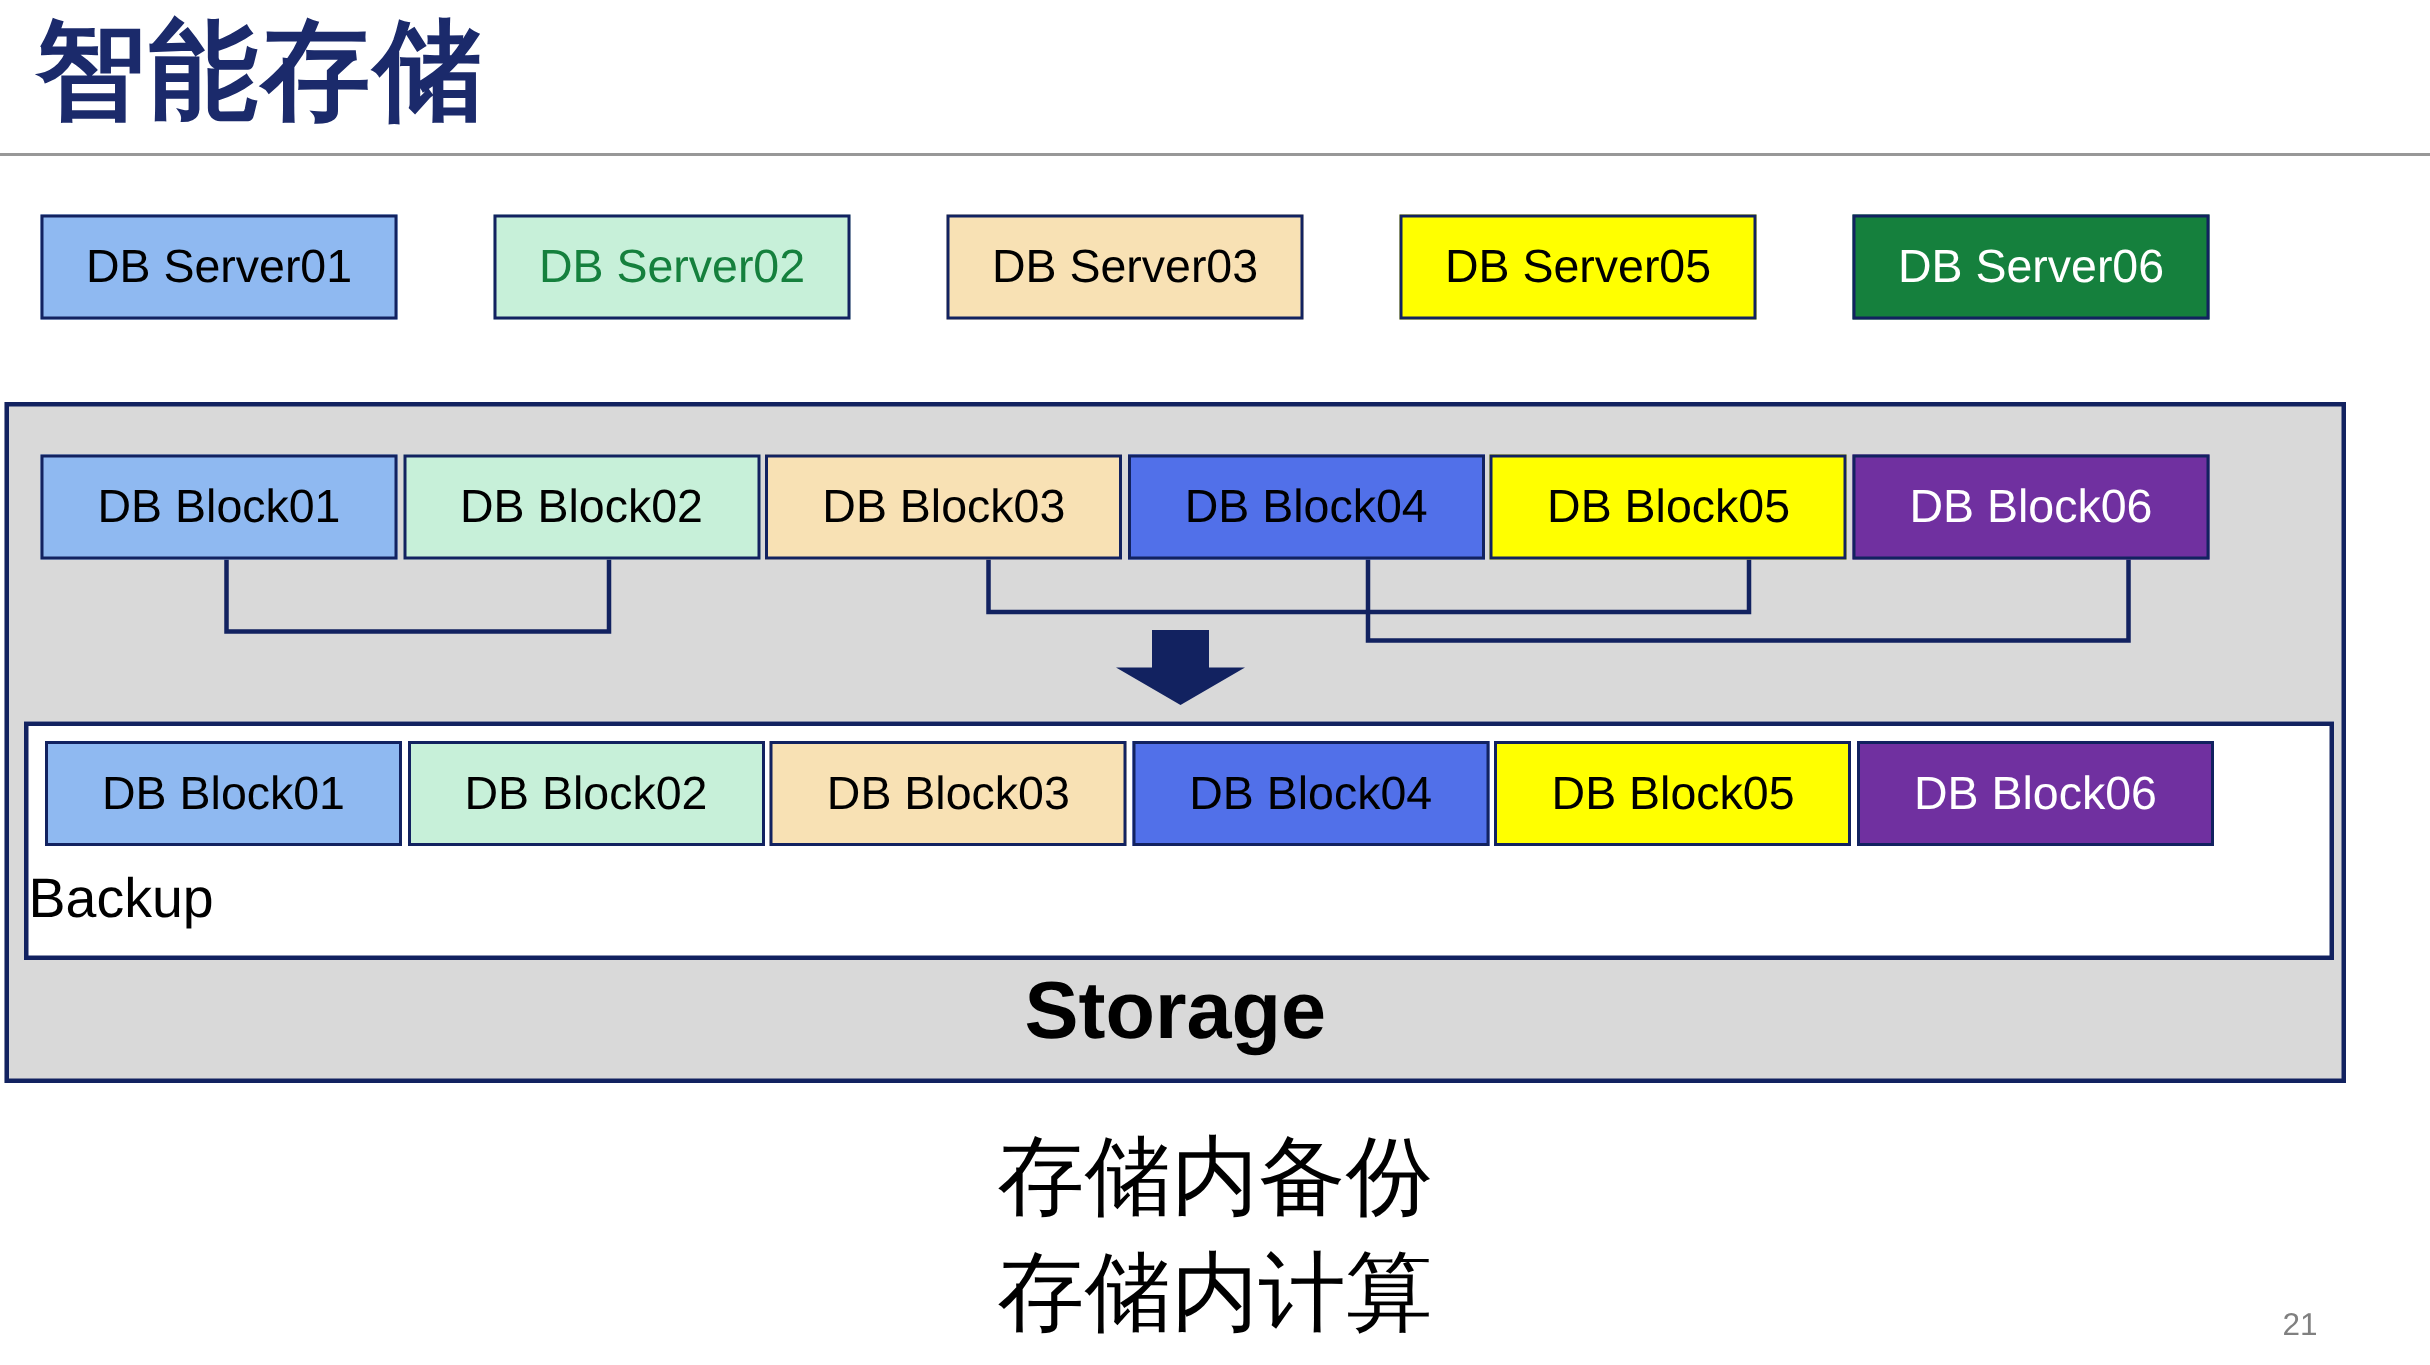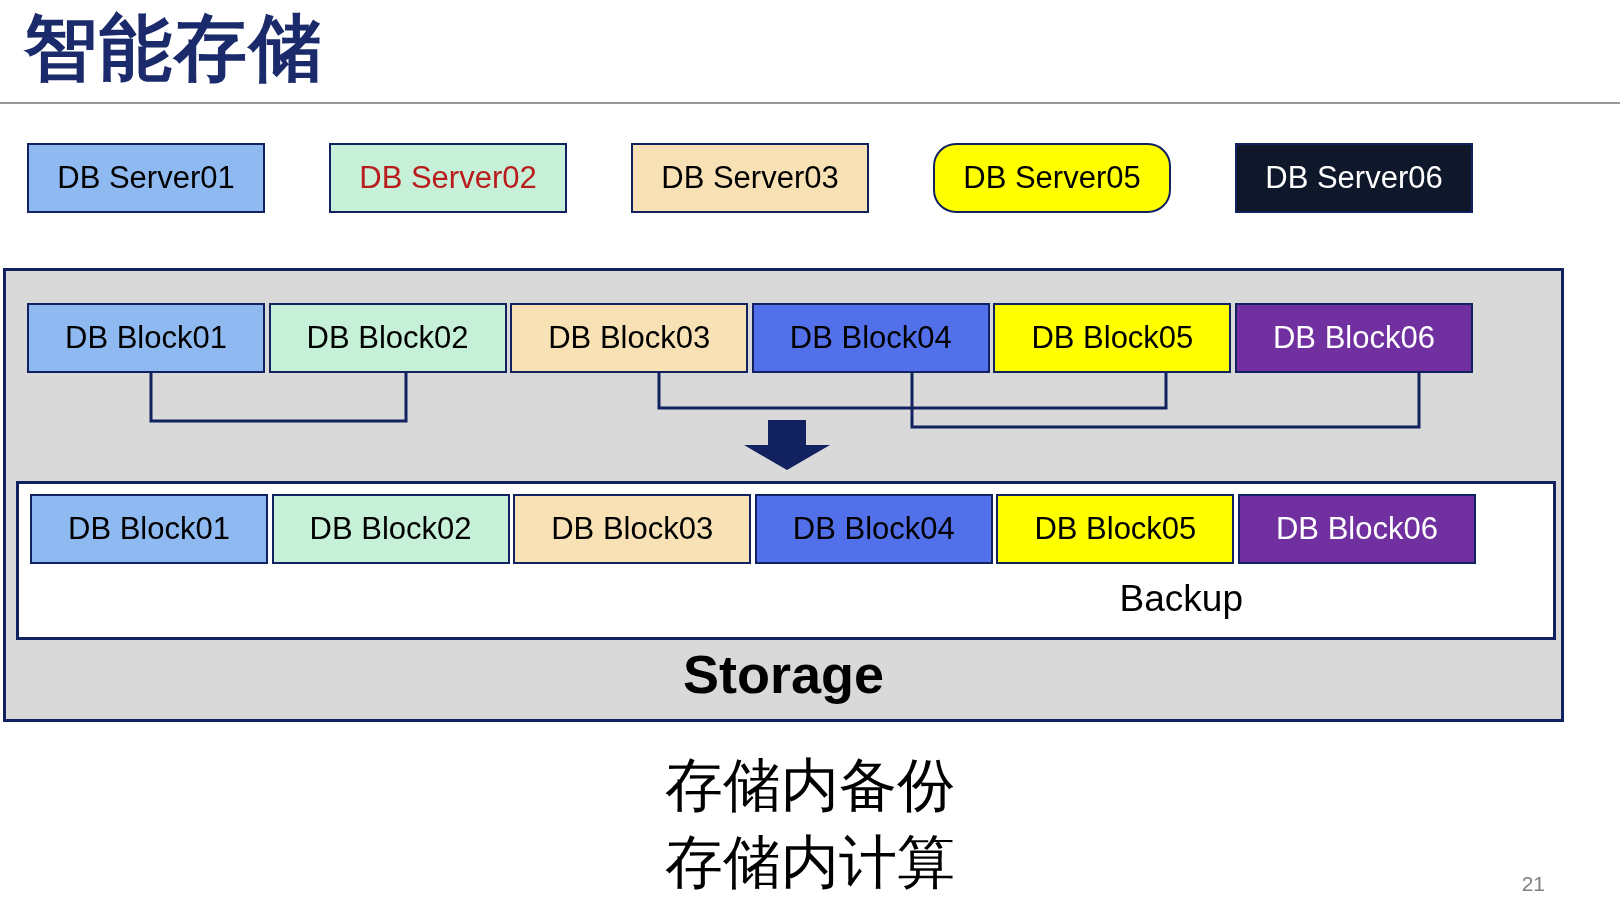--- a/index.html
+++ b/index.html
@@ -29,21 +29,21 @@
   }
   .blocks-source{left:21px;top:32px;}
   .conn-svg{left:0;top:0;width:1555px;height:448px;}
   
   .white-panel{
     left:10px;top:210px;width:1540px;height:159px;box-sizing:border-box;
     border:3px solid #122260;background:#ffffff;
   }
   .blocks-backup{left:11px;top:10px;}
   .backup-label{
-    left:0;top:92px;width:1224px;text-align:right;
+    left:0;top:92px;width:1224px;text-align:left;
     font-size:37px;line-height:45px;color:#000000;
   }
   .storage-label{
     left:0;top:369px;width:1555px;height:67px;
     display:flex;align-items:center;justify-content:center;
     font-size:54px;font-weight:bold;color:#000000;
   }
   
   .caption{
     left:0;top:746px;width:1620px;text-align:center;
@@ -54,24 +54,24 @@
   }
 </style>
 </head>
 <body>
 
 <div class="abs title" style="color: rgb(27, 42, 107);">智能存储</div>
 <div class="abs divider" style="background-color: rgb(152, 152, 152);"></div>
 
 <div class="abs row server-row">
   <div class="box" style="background-color: rgb(143, 185, 241); color: rgb(0, 0, 0); border-color: rgb(18, 34, 96);">DB Server01</div>
-  <div class="box" style="background-color: rgb(199, 240, 217); color: #b91c1c; border-color: rgb(18, 34, 96);">DB Server02</div>
+  <div class="box" style="background-color: rgb(199, 240, 217); color: #15803d; border-color: rgb(18, 34, 96);">DB Server02</div>
   <div class="box" style="background-color: rgb(248, 225, 180); color: rgb(0, 0, 0); border-color: rgb(18, 34, 96);">DB Server03</div>
-  <div class="box" style="background-color: rgb(255, 255, 0); color: rgb(0, 0, 0); border-color: rgb(18, 34, 96); border-radius: 23px;">DB Server05</div>
-  <div class="box" style="background-color: #0f172a; color: rgb(255, 255, 255); border-color: rgb(18, 34, 96);">DB Server06</div>
+  <div class="box" style="background-color: rgb(255, 255, 0); color: rgb(0, 0, 0); border-color: rgb(18, 34, 96);">DB Server05</div>
+  <div class="box" style="background-color: #15803d; color: rgb(255, 255, 255); border-color: rgb(18, 34, 96);">DB Server06</div>
 </div>
 
 <div class="abs gray-panel" style="background-color: rgb(217, 217, 217); border-color: rgb(18, 34, 96);">
 
   <svg class="abs conn-svg" viewBox="0 0 1555 448" xmlns="http://www.w3.org/2000/svg">
     <path d="M145,102 V150 H400 V102" fill="none" stroke-width="3" style="stroke: rgb(18, 34, 96);"></path>
     <path d="M653,102 V137 H1160 V102" fill="none" stroke-width="3" style="stroke: rgb(18, 34, 96);"></path>
     <path d="M906,102 V156 H1413 V102" fill="none" stroke-width="3" style="stroke: rgb(18, 34, 96);"></path>
     <polygon points="762,149 800,149 800,174 824,174 781,199 738,174 762,174" style="fill: rgb(18, 34, 96);"></polygon>
   </svg>

